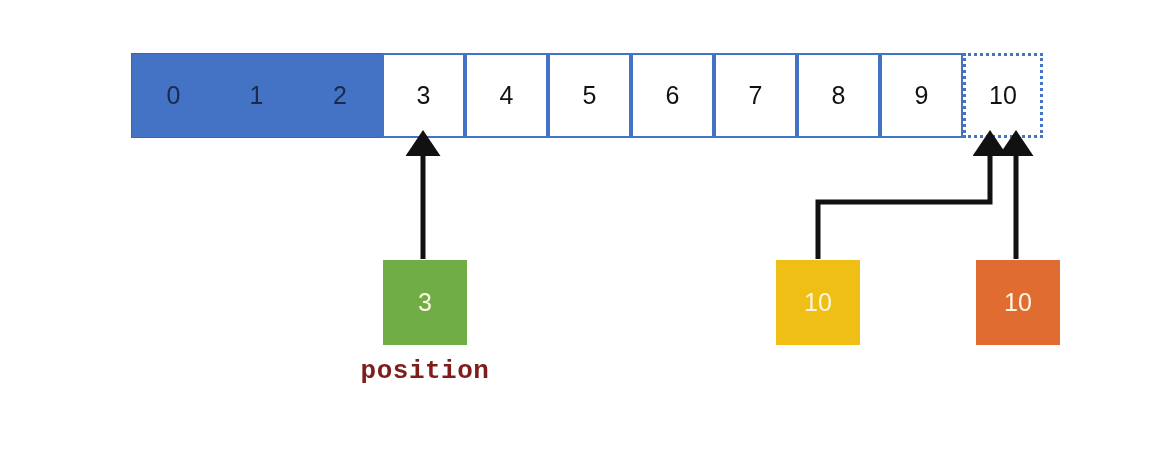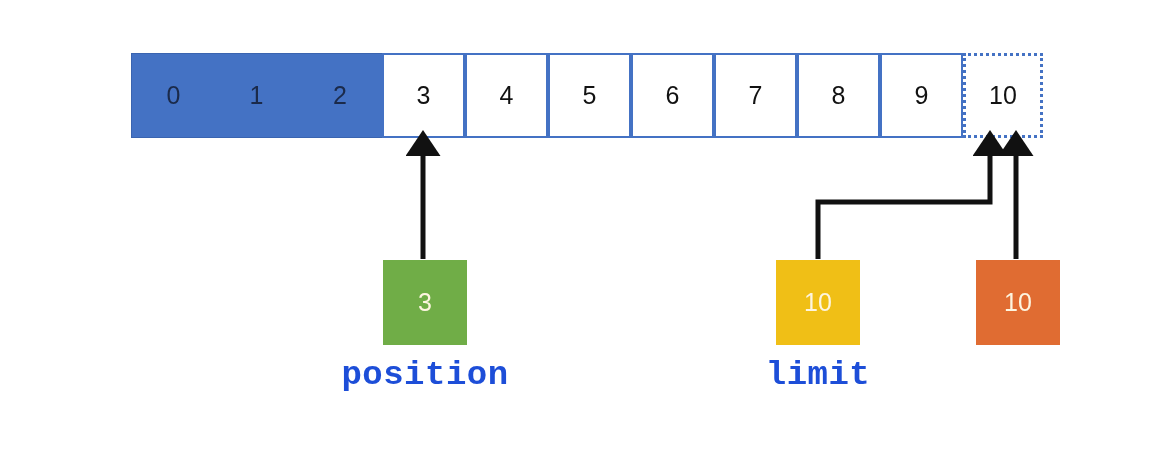--- a/index.html
+++ b/index.html
@@ -70,22 +70,22 @@
     font-family: "Liberation Sans", sans-serif;
     font-size: 25px;
     line-height: 1;
   }
   .marker-label {
     position: absolute;
     width: 240px;
     text-align: center;
     font-family: "Liberation Mono", monospace;
     font-weight: bold;
-    font-size: 34px;
-    color: #1d4ed8;
+    font-size: 26px;
+    color: #7f1d1d;
     letter-spacing: 0.5px;
   }
 
   #position-box { left: 383px; top: 260px; background: #70ad47; }
   #limit-box    { left: 776px; top: 260px; background: #f0bf16; }
   #capacity-box { left: 976px; top: 260px; background: #e06c32; }
 
   #position-label { left: 305px; top: 356px; }
   #limit-label    { left: 698px; top: 356px; }
   #capacity-label { left: 898px; top: 356px; }
@@ -158,15 +158,14 @@
     <span>3</span>
   </div>
   <div id="limit-box" class="marker-box">
     <span>10</span>
   </div>
   <div id="capacity-box" class="marker-box">
     <span>10</span>
   </div>
 
   <div id="position-label" class="marker-label">position</div>
-  <div id="limit-label" class="marker-label">limit</div>
 
 </div>
 
 </body></html>

